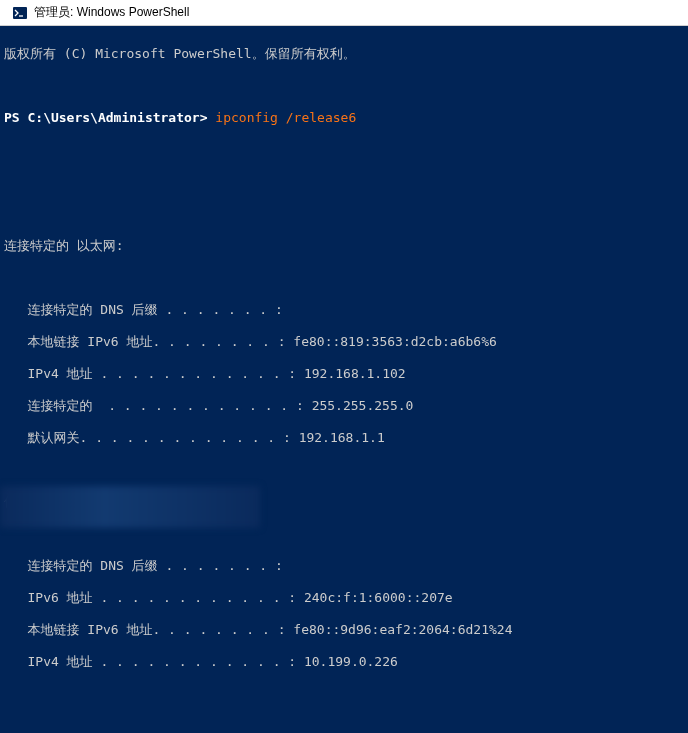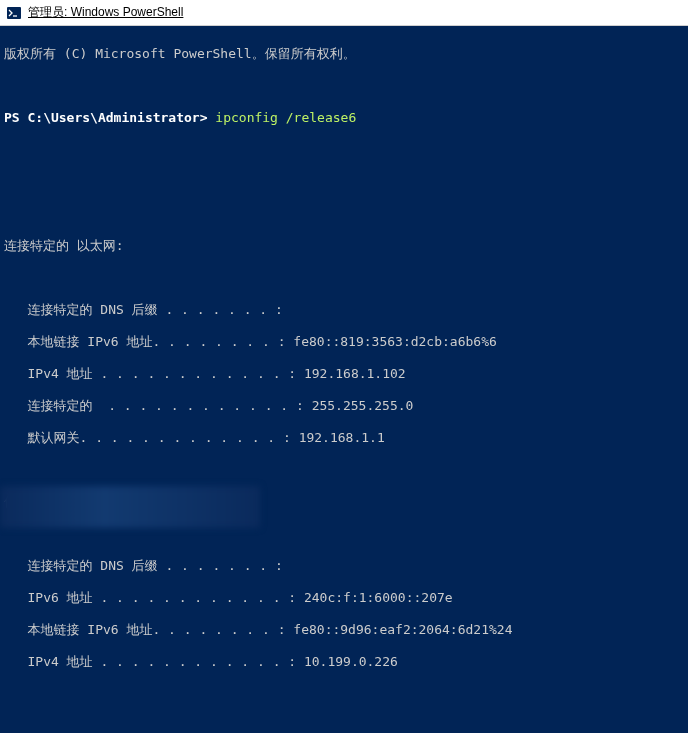--- a/index.html
+++ b/index.html
@@ -14,23 +14,22 @@
       font-family: Consolas, 'NSimSun', 'SimSun', monospace;
       font-size: 13px;
       overflow: hidden;
     }
     .titlebar {
       height: 26px;
       background: #ffffff;
       border-bottom: 1px solid #d0d0d0;
       display: flex;
       align-items: center;
-      padding: 0 6px;
+      padding: 0 12px;
       gap: 6px;
-      text-decoration: underline;
     }
     .titlebar-icon {
       width: 16px;
       height: 16px;
       display: flex;
       align-items: center;
       justify-content: center;
     }
     .titlebar-text {
       font-family: 'Microsoft YaHei', 'SimSun', sans-serif;
@@ -50,21 +49,21 @@
       position: relative;
     }
     .line {
       white-space: pre;
     }
     .prompt {
       color: #ffffff;
       font-weight: bold;
     }
     .cmd {
-      color: #bef264;
+      color: #f97316;
     }
     .blur-region {
       position: absolute;
       left: 0px;
       top: 460px;
       width: 260px;
       height: 42px;
       filter: blur(3px);
       background: linear-gradient(90deg, #0a2a5c, #123a70 40%, #0a2a5c);
       border-radius: 2px;

